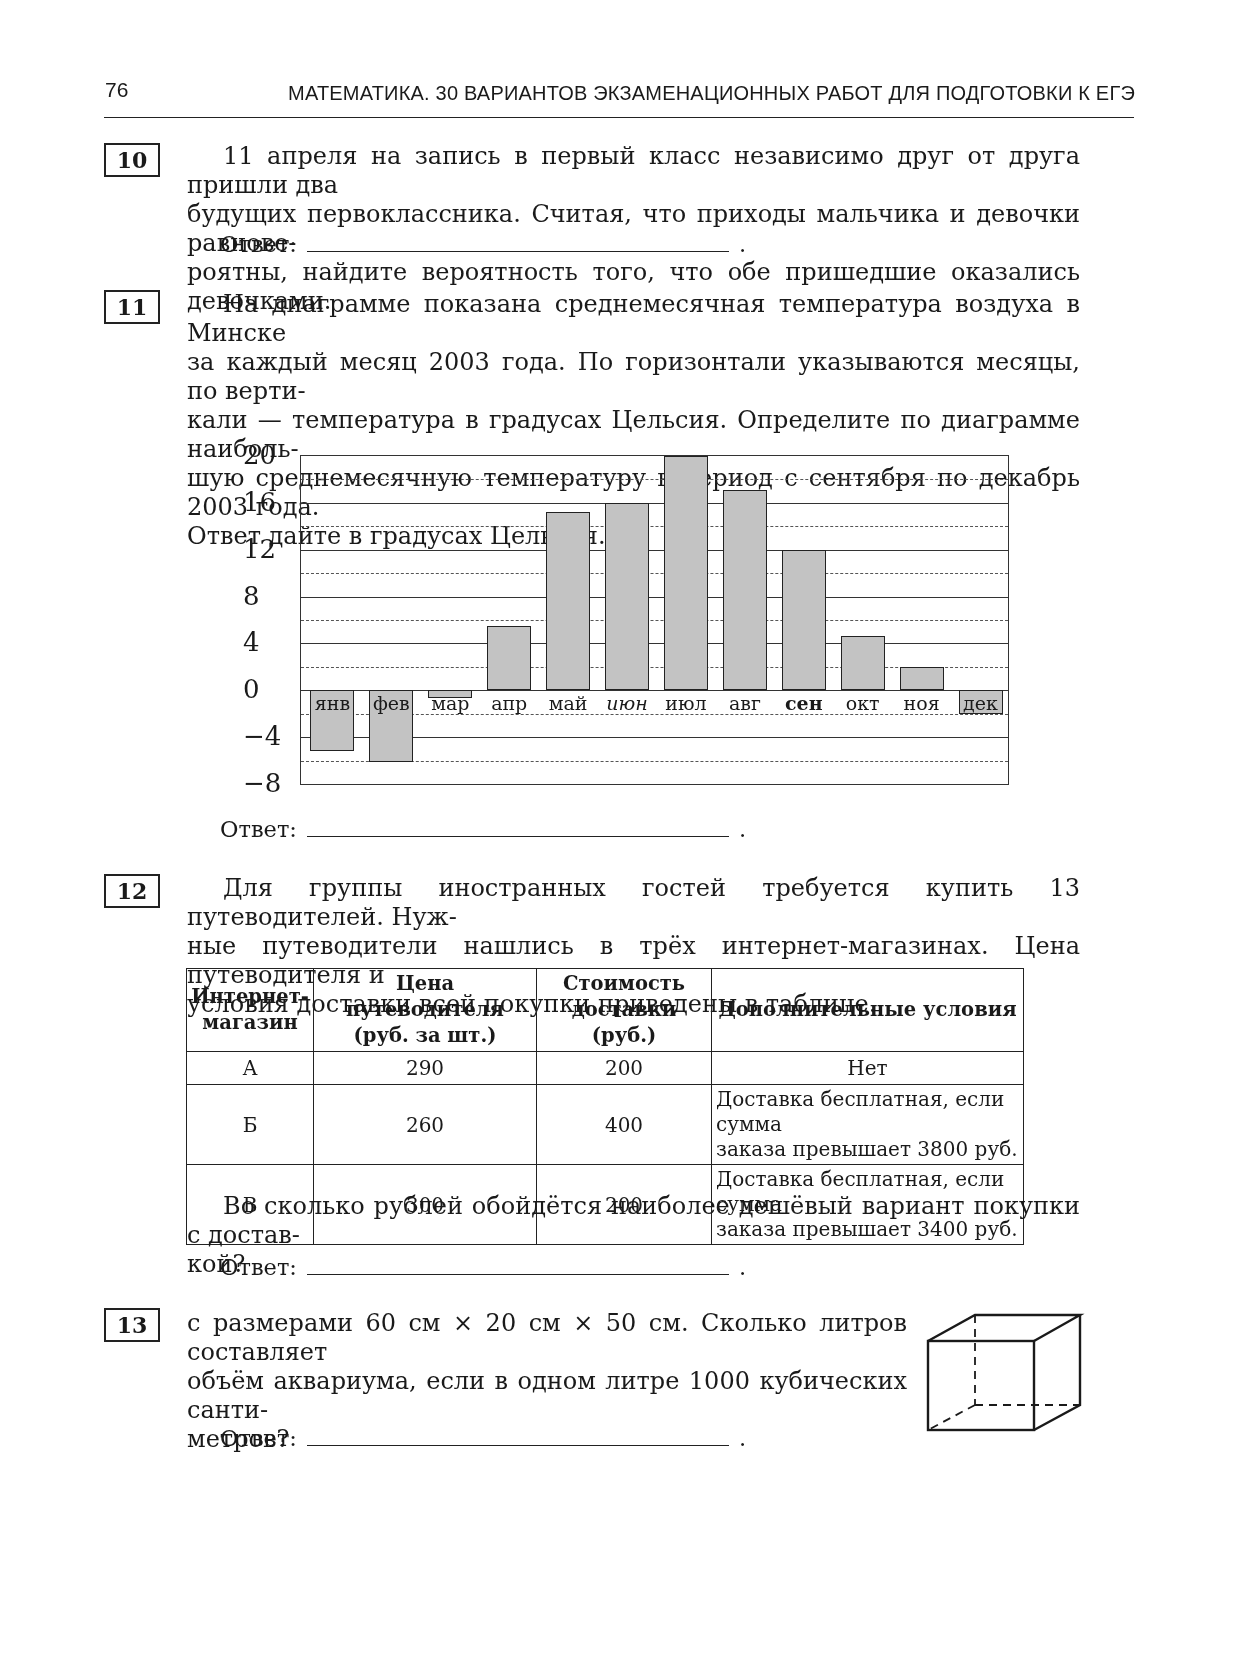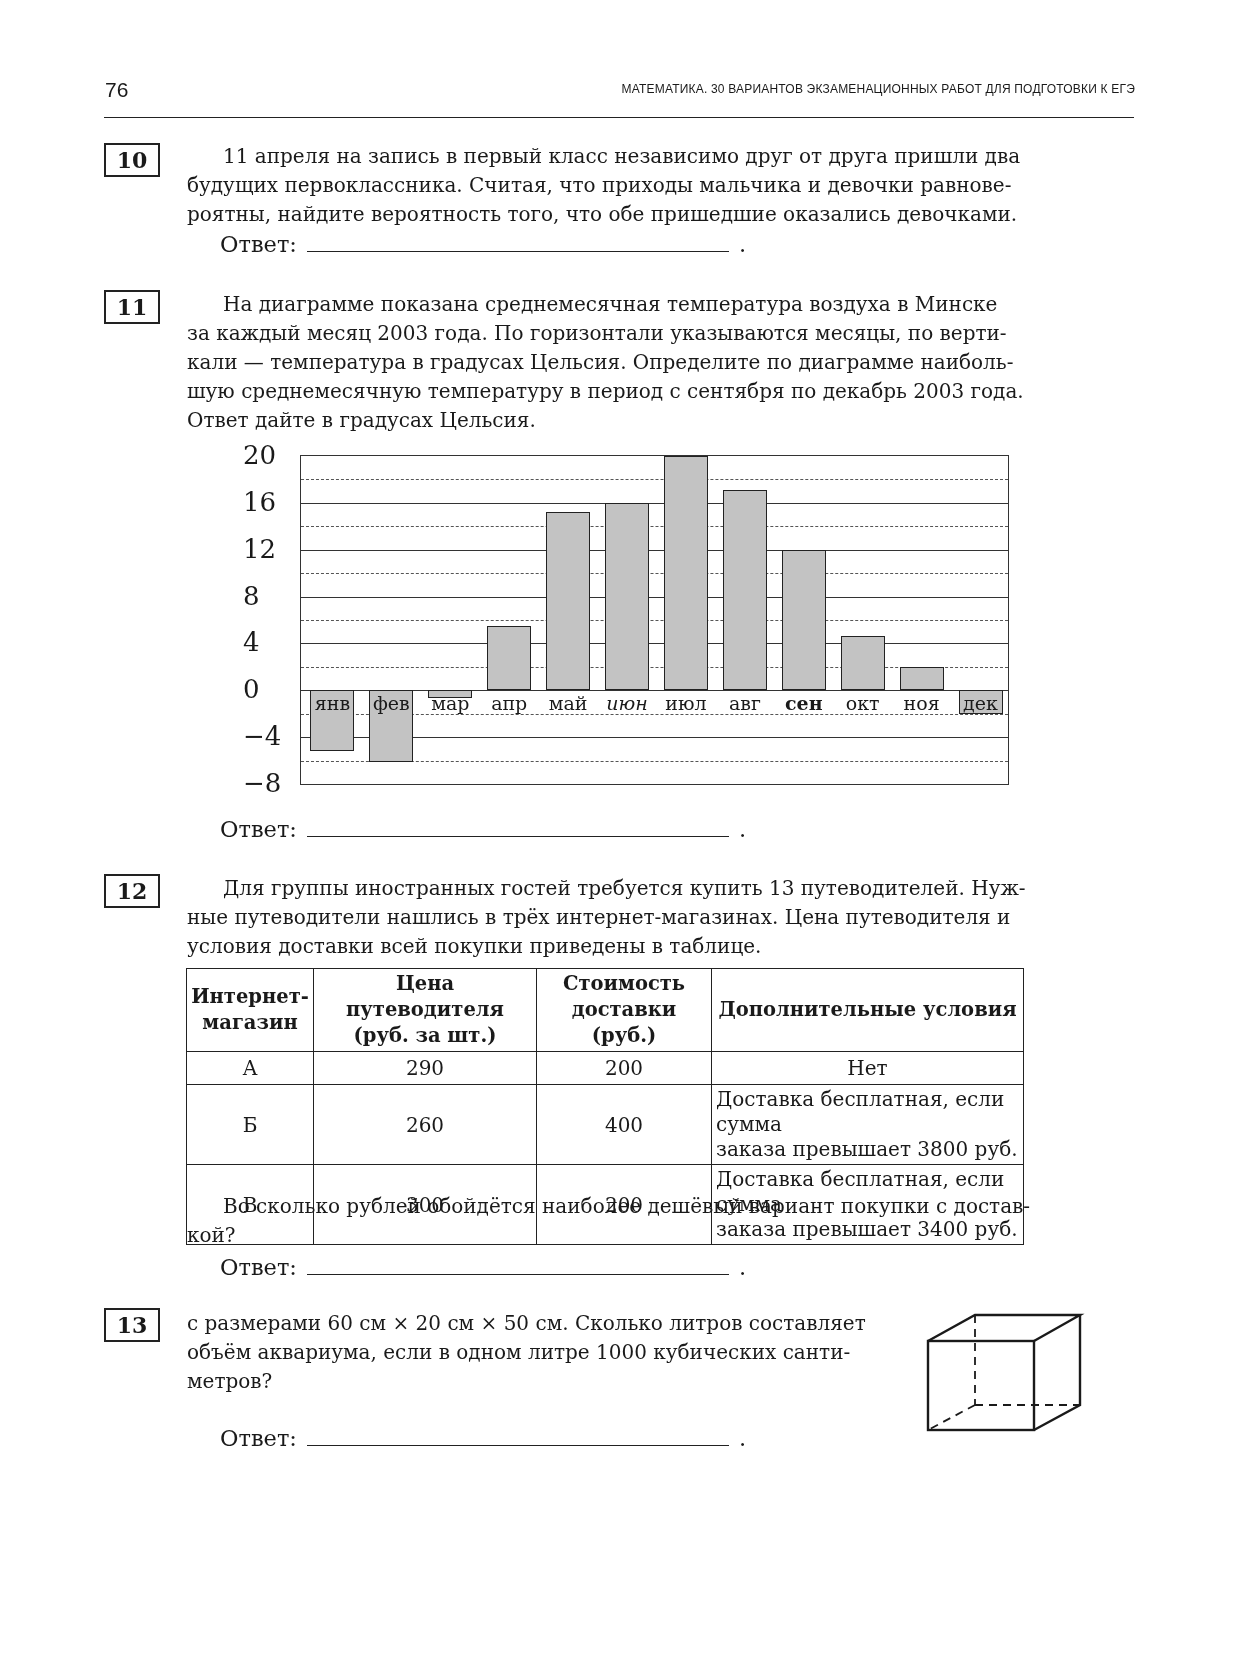--- a/index.html
+++ b/index.html
@@ -1,22 +1,22 @@
 <!DOCTYPE html>
 <html><head>
 <meta charset="utf-8">
 <style>
   html,body{margin:0;padding:0;background:#fff;}
   body{width:1239px;height:1654px;position:relative;overflow:hidden;font-family:"DejaVu Serif","Liberation Serif",serif;color:#1a1a1a;}
   .abs{position:absolute;}
   .page-num{left:105px;top:78px;font-family:"Liberation Sans","DejaVu Sans",sans-serif;font-size:21px;}
-  .running-head{right:104px;top:82px;font-family:"Liberation Sans","DejaVu Sans",sans-serif;font-size:12px;letter-spacing:0.2px;}
+  .running-head{right:104px;top:82px;font-family:"Liberation Sans","DejaVu Sans",sans-serif;font-size:20px;letter-spacing:0.2px;}
   .head-rule{left:104px;top:117px;width:1030px;height:0;border-top:1.5px solid #222;}
   .qnum{width:52px;height:30px;border:2px solid #222;font-weight:bold;font-size:22px;text-align:center;line-height:30px;box-sizing:content-box;}
-  .ptext{font-size:20px;line-height:29px;text-align:justify;}
+  .ptext{font-size:24px;line-height:29px;text-align:justify;}
   .indent{text-indent:36px;}
   .answer{font-size:22.5px;}
   .answer .line{display:inline-block;width:422px;border-bottom:1.5px solid #222;margin-left:10px;vertical-align:baseline;height:18px;}
   .answer .dot{margin-left:10px;}
   
   .chart{left:255px;top:462px;width:820px;height:370px;}
   .plot{position:absolute;left:60px;top:20px;width:747px;height:348px;border:1.5px solid #333;box-sizing:border-box;}
   .gl{position:absolute;left:0;right:0;height:0;}
   .gl.solid{border-top:1.4px solid #333;}
   .gl.dash{border-top:1.4px dashed #555;}

